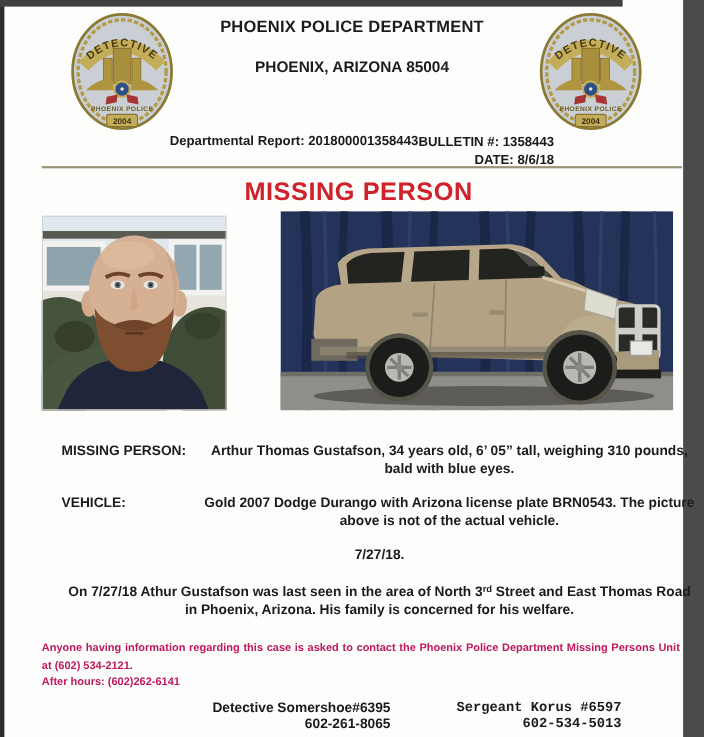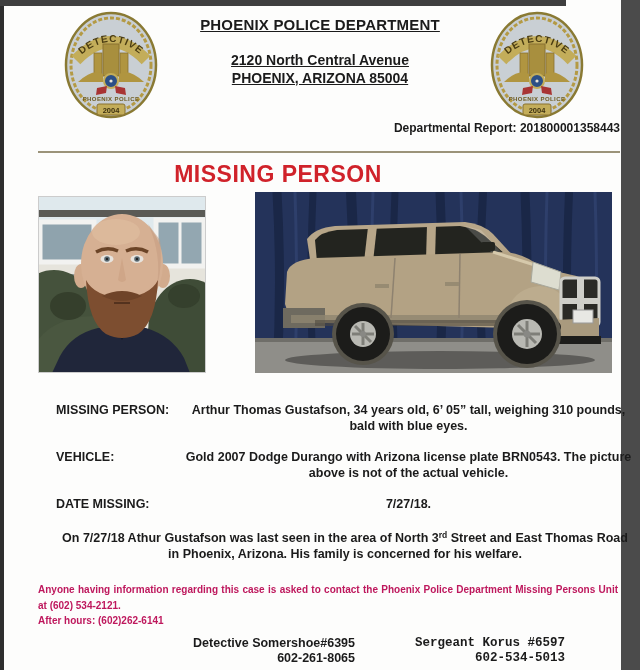--- a/index.html
+++ b/index.html
@@ -11,31 +11,31 @@
   }
   
   .edge-left{position:absolute;left:0;top:0;width:4px;height:670px;background:#2e2e2e;}
   .edge-top{position:absolute;left:0;top:0;width:566px;height:6px;background:#3f3f3f;}
   .edge-right{position:absolute;left:621px;top:0;width:19px;height:670px;background:#4b4b4b;}
 
   .badge{position:absolute;top:8px;width:102px;height:112px;}
   .badge-left{left:60px;}
   .badge-right{left:486px;}
 
-  .header-text{position:absolute;left:140px;top:16px;width:360px;text-align:center;text-decoration:underline;}
+  .header-text{position:absolute;left:140px;top:16px;width:360px;text-align:center;}
   .header-text .dept{font-size:15px;letter-spacing:.2px;margin:0 0 18px 0;}
   .header-text .addr{font-size:14px;line-height:18px;margin:0;}
 
-  .meta-row{position:absolute;left:38px;top:121px;width:582px;display:flex;justify-content:flex-end;font-size:12px;}
+  .meta-row{position:absolute;left:38px;top:121px;width:582px;display:flex;justify-content:center;font-size:12px;}
   .meta-right{text-align:right;line-height:16px;}
 
   .rule{position:absolute;left:38px;top:151px;width:582px;border-top:2px solid #9b9379;}
 
   .banner-title{position:absolute;left:0;top:161px;width:556px;text-align:center;
-    font-size:23px;letter-spacing:.5px;color:#d0222a;}
+    font-size:23px;letter-spacing:.5px;color:#d0222a;padding-left:48px;}
 
   .photo{position:absolute;display:block;}
   .photo-person{left:38px;top:196px;}
   .photo-vehicle{left:255px;top:192px;}
 
   .details{position:absolute;left:56px;top:402px;width:578px;font-size:12.5px;line-height:16px;}
   .drow{display:flex;margin-bottom:15px;}
   .dlabel{flex:0 0 127px;}
   .dvalue{flex:1;text-align:center;}
   .ord{font-size:8.5px;vertical-align:4px;}
@@ -98,26 +98,29 @@
       <path d="M37,80 L47,78 L46,85 L36,87 Z" fill="#a83434"></path>
       <path d="M65,80 L55,78 L56,85 L66,87 Z" fill="#a83434"></path>
     </g>
     <text x="51" y="93" font-size="6" font-weight="bold" fill="#6e5c22" text-anchor="middle" letter-spacing="0.4">PHOENIX POLICE</text>
     <rect x="37" y="96" width="28" height="11" rx="2" fill="#c3ad5a" stroke="#8a7230" stroke-width="1"></rect>
     <text x="51" y="104.5" font-size="7.5" font-weight="bold" fill="#3c3010" text-anchor="middle">2004</text>
   </svg>
 
   <div class="header-text">
     <p class="dept">PHOENIX POLICE DEPARTMENT</p>
-    <p class="addr">2120 North Central Avenue</p>
     <p class="addr">PHOENIX, ARIZONA  85004</p>
   </div>
 
   <div class="meta-row">
     <div>Departmental Report: 201800001358443</div>
+    <div class="meta-right">
+      <div>BULLETIN #: 1358443</div>
+      <div>DATE: 8/6/18</div>
+    </div>
   </div>
 
   <div class="rule"></div>
 
   <div class="banner-title">MISSING PERSON</div>
 
   <svg class="photo photo-person" width="168" height="177" viewBox="0 0 168 177">
     <g>
       <rect x="0" y="0" width="168" height="177" fill="#e6e4dc"></rect>
       <rect x="0" y="0" width="168" height="52" fill="#dfe9ed"></rect>
@@ -229,21 +232,20 @@
   <div class="details">
     <div class="drow">
       <div class="dlabel">MISSING PERSON:</div>
       <div class="dvalue">Arthur Thomas Gustafson, 34 years old, 6’ 05” tall, weighing 310 pounds, bald with blue eyes.</div>
     </div>
     <div class="drow">
       <div class="dlabel">VEHICLE:</div>
       <div class="dvalue">Gold 2007 Dodge Durango with Arizona license plate BRN0543.  The picture above is not of the actual vehicle.</div>
     </div>
     <div class="drow">
-      <div class="dlabel">DATE MISSING:</div>
       <div class="dvalue">7/27/18.</div>
     </div>
     <div class="drow">
       <div class="dvalue"><span>On 7/27/18 Athur Gustafson was last seen in the area of North 3</span><span class="ord">rd</span><span> Street and East Thomas Road in Phoenix, Arizona.  His family is concerned for his welfare.</span></div>
     </div>
   </div>
 
   <div class="contact">
     <p class="just">Anyone having information regarding this case is asked to contact the Phoenix Police Department Missing Persons Unit at (602) 534-2121.</p>
     <p>After hours: (602)262-6141</p>

